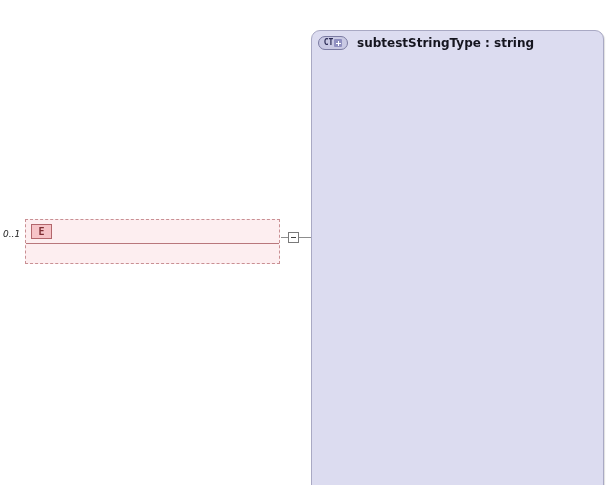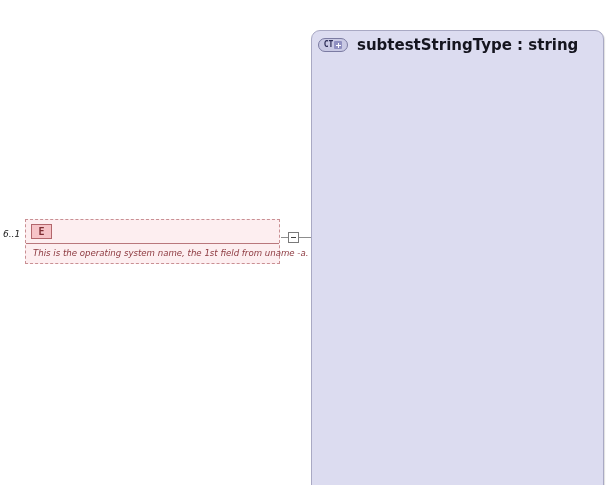--- a/index.html
+++ b/index.html
@@ -98,43 +98,42 @@
   .badge-ct .ct-plus{
     width:8px;height:8px;background:#8f8fc0;border-radius:1px;
     position:relative;flex:0 0 auto;
   }
   .badge-ct .ct-plus::before,.badge-ct .ct-plus::after{
     content:"";position:absolute;background:#fff;
   }
   .badge-ct .ct-plus::before{left:1.5px;top:3.5px;width:5px;height:1px;}
   .badge-ct .ct-plus::after{left:3.5px;top:1.5px;width:1px;height:5px;}
   #ct-title{
-    margin-left:9px;font-size:15px;font-weight:bold;color:#15151f;white-space:nowrap;
+    margin-left:9px;font-size:12px;font-weight:bold;color:#15151f;white-space:nowrap;
   }
   #ct-doc{
     position:absolute;left:7px;bottom:6px;
     font-size:8.6px;font-style:italic;color:#2d2d44;
     white-space:nowrap;
   }
   #ct-doc-rule{
     position:absolute;left:6px;right:6px;bottom:20px;height:1px;background:#b4b4cd;
   }
 </style>
 </head>
 <body>
 
 <div class="canvas">
 
-  <div class="abs" id="cardinality">6..1</div>
+  <div class="abs" id="cardinality">0..1</div>
 
   <div class="abs" id="element-box">
     <div class="ebox-head">
       <span class="badge-e">E</span>
     </div>
-    <div class="ebox-doc">This is the operating system name, the 1st field from uname -a.</div>
   </div>
 
   <div class="abs" id="conn-line"></div>
   <div class="abs" id="conn-minus"></div>
 
   <div class="abs" id="ct-container">
 
     <div id="ct-header">
       <span class="badge-ct">
         <span class="ct-txt">CT</span>

